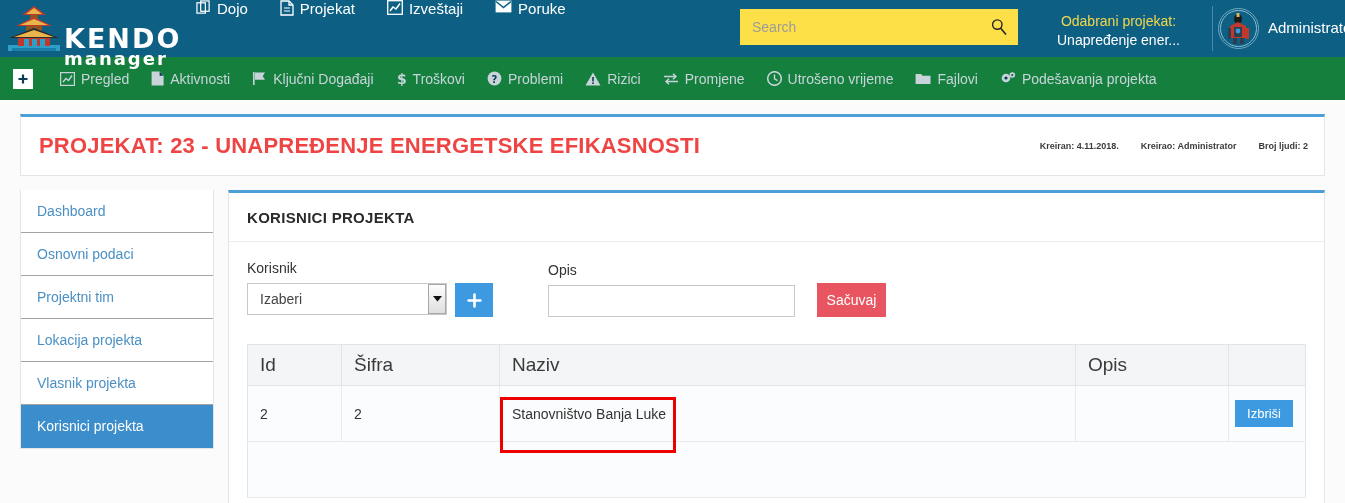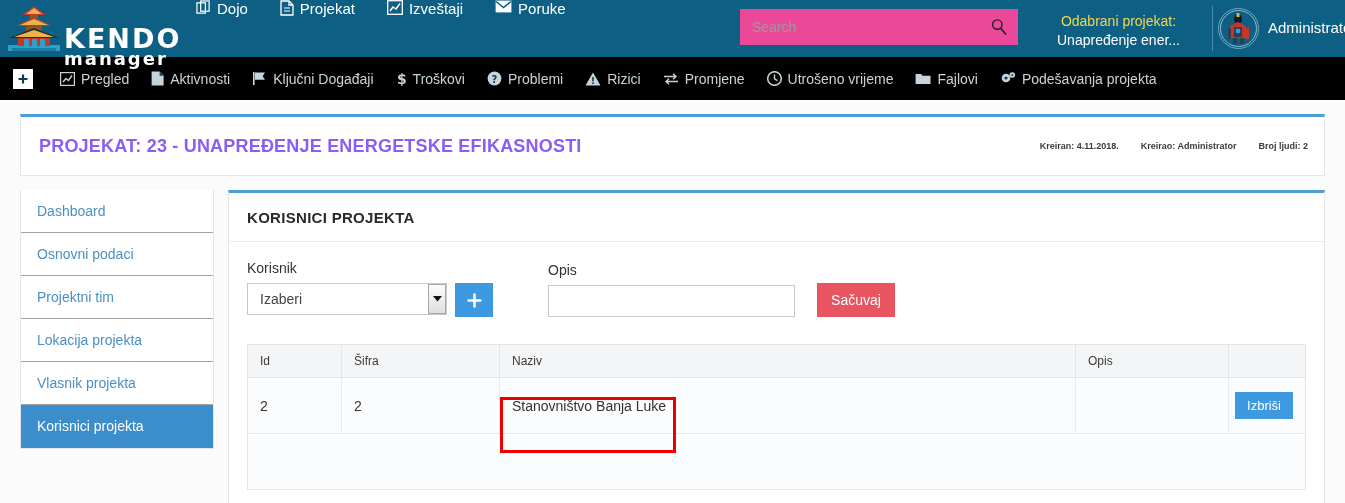--- a/index.html
+++ b/index.html
@@ -58,21 +58,21 @@
     text-decoration: none;
     cursor: pointer;
     white-space: nowrap;
   }
   .mainnav-item .ic { margin-right: 6px; display: inline-flex; }
 
   .search-box {
     position: absolute;
     left: 740px; top: 9px;
     width: 278px; height: 36px;
-    background: #ec4899;
+    background: #fde047;
     display: flex; align-items: center;
     padding: 0 10px;
   }
   .search-box input {
     border: 0; outline: 0;
     flex: 1;
     font-size: 14px;
     font-family: "Liberation Sans", sans-serif;
     color: #333;
     background: transparent;
@@ -103,21 +103,21 @@
   }
   .username {
     position: absolute; left: 1268px; top: 19px;
     color: #ffffff; font-size: 15px;
     white-space: nowrap;
   }
 
   
   .subnav {
     height: 43px;
-    background: #000000;
+    background: #15803d;
     display: flex;
     align-items: center;
     padding-left: 8px;
   }
   .subnav-plus {
     width: 20px; height: 20px;
     background: #ffffff;
     display: flex; align-items: center; justify-content: center;
     margin: 0 16px 0 5px;
     cursor: pointer;
@@ -139,23 +139,23 @@
   .titlebar {
     background: #ffffff;
     border: 1px solid #e3e6e8;
     border-top: 3px solid #4c9fd6;
     height: 62px;
     display: flex; align-items: center;
     position: relative;
     padding: 0 18px;
   }
   .proj-title {
-    font-size: 18px;
+    font-size: 22px;
     font-weight: bold;
-    color: #8b5cf6;
+    color: #ef4444;
     letter-spacing: 0.2px;
   }
   .proj-meta {
     position: absolute; right: 16px; top: 50%;
     transform: translateY(-50%);
     display: flex; gap: 22px;
     font-size: 9px; color: #3b3b3b; font-weight: bold;
   }
 
   
@@ -239,38 +239,38 @@
     font-size: 14px;
     padding: 0 10px;
     outline: none;
     font-family: "Liberation Sans", sans-serif;
   }
   .btn-save {
     margin-left: 22px;
     background: #e8545f;
     color: #ffffff;
     border: none;
-    width: 78px; height: 34px;
+    width: 69px; height: 34px;
     font-size: 14px;
     cursor: pointer;
     font-family: "Liberation Sans", sans-serif;
   }
 
   
   .table-wrap { padding: 27px 18px 18px 18px; }
   table.grid {
     width: 100%;
     border-collapse: collapse;
     border: 1px solid #e2e5e8;
     table-layout: fixed;
   }
   table.grid th {
     background: #f4f5f6;
     font-weight: normal;
-    font-size: 12px;
+    font-size: 19px;
     color: #3a3a3a;
     text-align: left;
     padding: 9px 12px;
     border-right: 1px solid #e2e5e8;
     border-bottom: 1px solid #e2e5e8;
   }
   table.grid td {
     background: #fbfcfd;
     font-size: 14px;
     color: #333;

